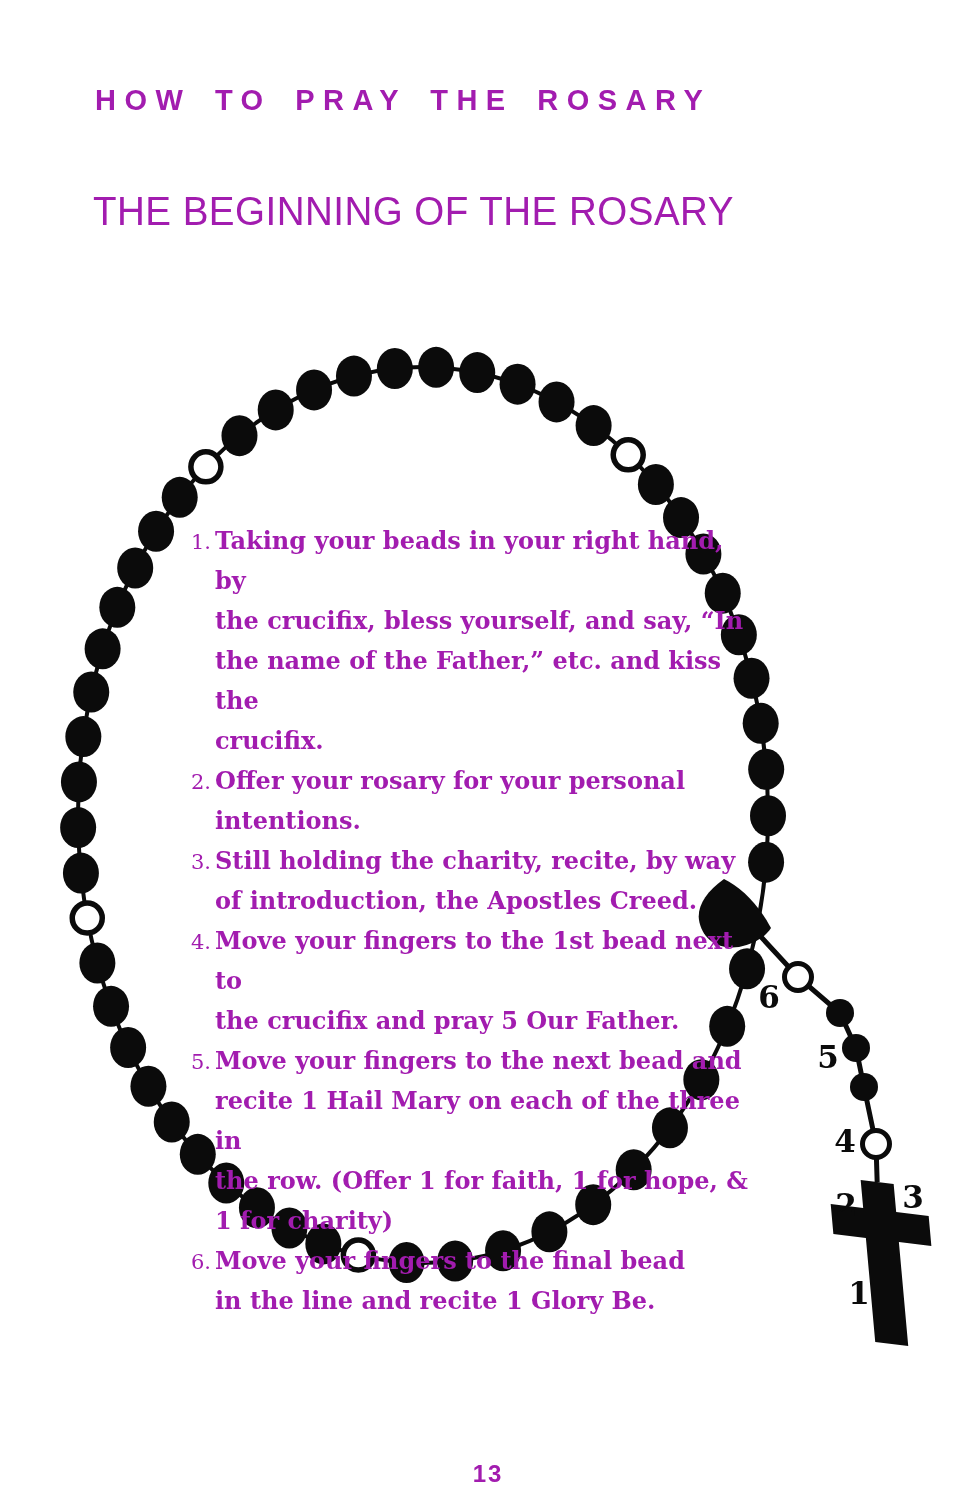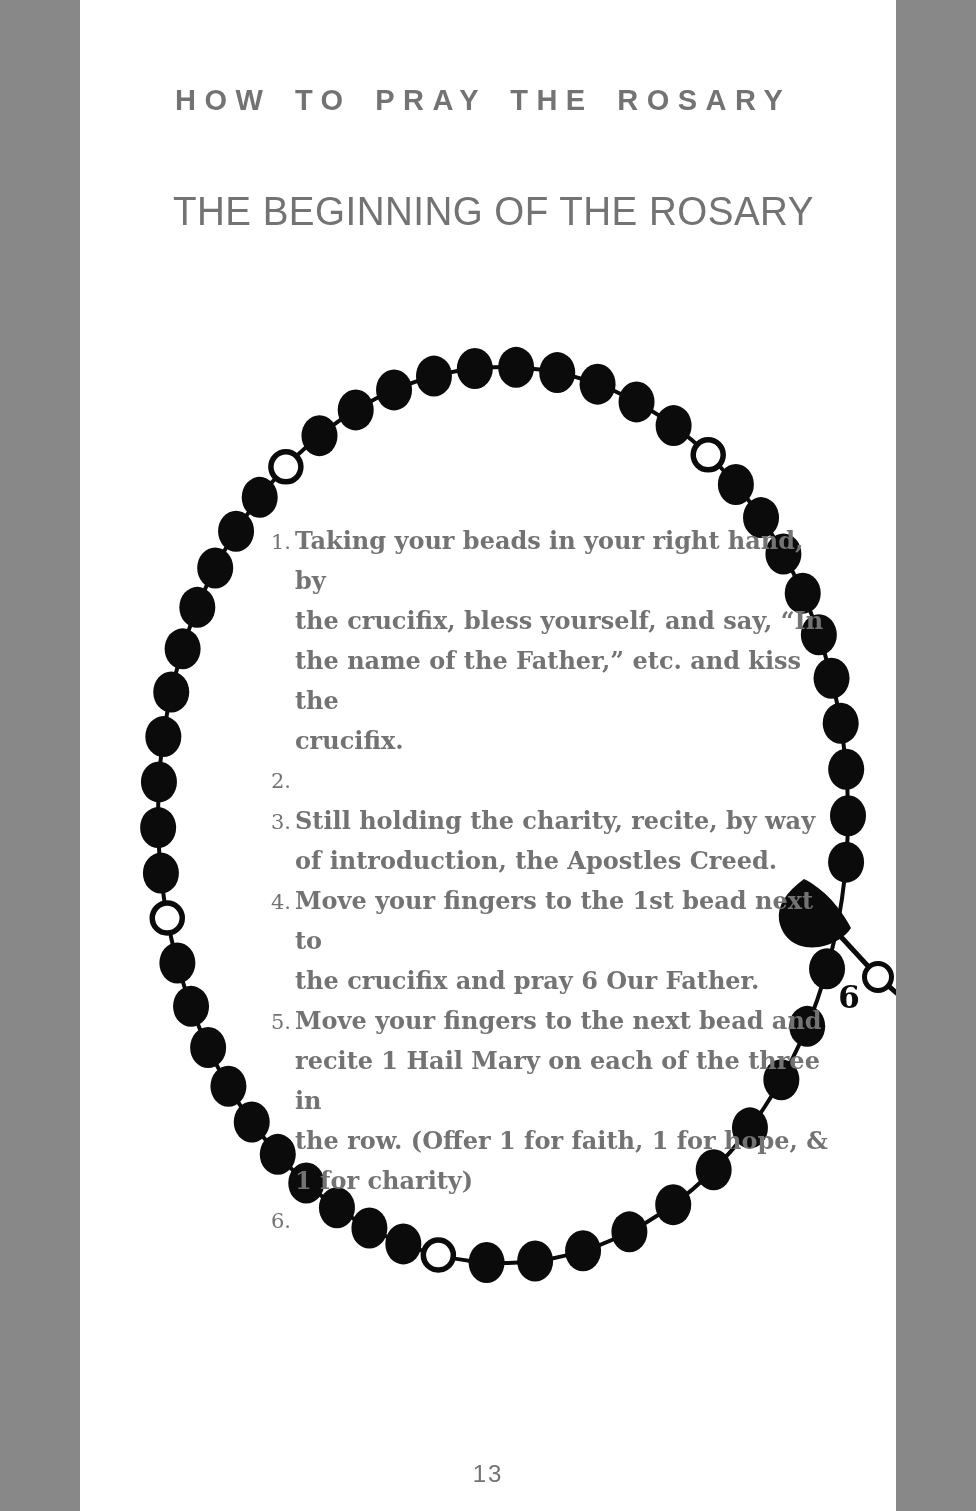--- a/index.html
+++ b/index.html
@@ -1,30 +1,30 @@
 <!DOCTYPE html>
 <html><head>
 <meta charset="utf-8">
 <style>
   html,body{margin:0;padding:0;background:#888;}
-  .page{position:relative;width:816px;height:1511px;margin:0 auto;background:#ffffff;
-        color:#737373;font-family:"Liberation Sans",sans-serif;overflow:hidden;}
+  .page{position:relative;width:976px;height:1511px;margin:0 auto;background:#ffffff;
+        color:#a21caf;font-family:"Liberation Sans",sans-serif;overflow:hidden;}
   .kicker{position:absolute;left:95px;top:84px;margin:0;font-size:29px;font-weight:800;
           letter-spacing:8.5px;word-spacing:7px;white-space:nowrap;}
   .title{position:absolute;left:93px;top:188px;margin:0;font-size:41px;font-weight:300;
          letter-spacing:.5px;white-space:nowrap;transform:scaleX(.94);transform-origin:left top;}
   .rosary{position:absolute;left:0;top:0;width:976px;height:1511px;}
   .instructions{position:absolute;left:188px;top:521px;width:560px;margin:0;padding:0;
                 list-style:none;font-family:"DejaVu Serif","Liberation Serif",serif;}
   .instructions li{display:flex;align-items:baseline;}
   .num{flex:0 0 23px;text-align:right;font-size:21px;font-weight:400;line-height:40px;
        margin-right:4px;}
   .txt{font-size:24px;font-weight:700;line-height:40px;white-space:pre-line;}
   .pageno{position:absolute;left:0;right:0;top:1460px;text-align:center;
-          font-size:24px;font-weight:400;letter-spacing:2px;}
+          font-size:24px;font-weight:700;letter-spacing:2px;}
 </style>
 </head>
 <body>
 
 <div class="page">
   <h2 class="kicker">HOW TO PRAY THE ROSARY</h2>
   <h1 class="title">THE BEGINNING OF THE ROSARY</h1>
 
   <svg id="rosary" class="rosary" viewBox="0 0 976 1511">
       <ellipse cx="423" cy="815" rx="345" ry="448" fill="none" stroke="#0b0b0b" stroke-width="4"></ellipse>
@@ -105,37 +105,41 @@
   <ol id="instruction-list" class="instructions">
       <li>
         <span class="num">1.</span>
         <span class="txt">Taking your beads in your right hand, by
 the crucifix, bless yourself, and say, “In
 the name of the Father,” etc. and kiss the
 crucifix.</span>
       </li>
       <li>
         <span class="num">2.</span>
+        <span class="txt">Offer your rosary for your personal
+intentions.</span>
       </li>
       <li>
         <span class="num">3.</span>
         <span class="txt">Still holding the charity, recite, by way
 of introduction, the Apostles Creed.</span>
       </li>
       <li>
         <span class="num">4.</span>
         <span class="txt">Move your fingers to the 1st bead next to
-the crucifix and pray 6 Our Father.</span>
+the crucifix and pray 5 Our Father.</span>
       </li>
       <li>
         <span class="num">5.</span>
         <span class="txt">Move your fingers to the next bead and
 recite 1 Hail Mary on each of the three in
 the row. (Offer 1 for faith, 1 for hope, &amp;
 1 for charity)</span>
       </li>
       <li>
         <span class="num">6.</span>
+        <span class="txt">Move your fingers to the final bead
+in the line and recite 1 Glory Be.</span>
       </li>
     </ol>
 
   <div class="pageno">13</div>
 </div>
 
 </body></html>

